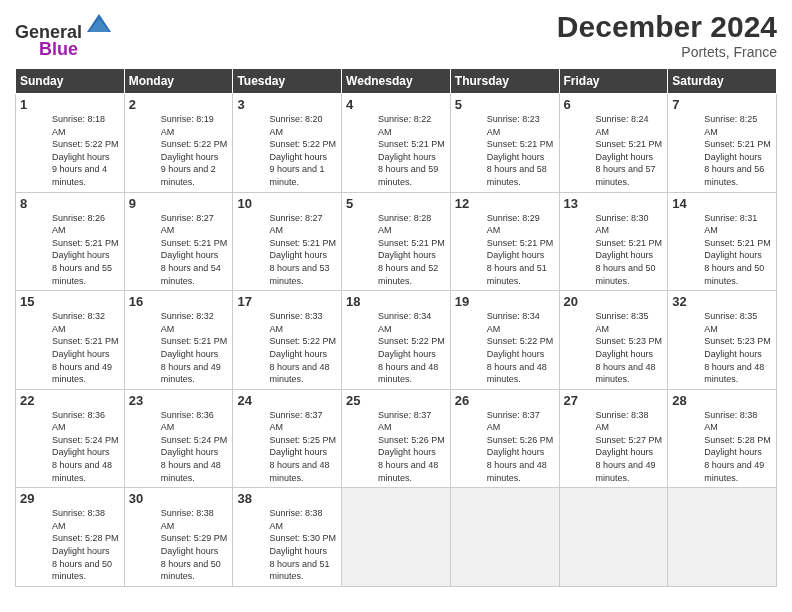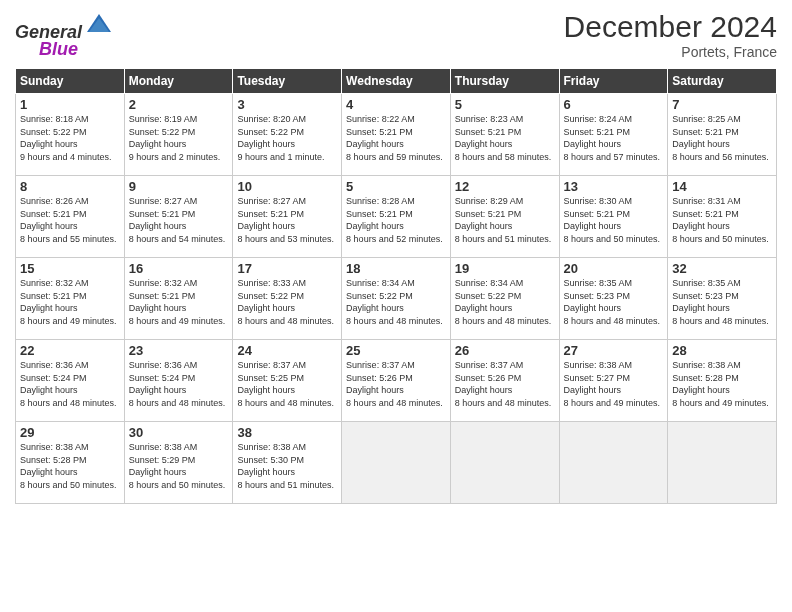--- a/index.html
+++ b/index.html
@@ -16,34 +16,33 @@
     }
     .header {
       display: flex;
       justify-content: space-between;
       align-items: flex-start;
       margin-bottom: 8px;
     }
     .logo {
       display: flex;
       align-items: center;
-      font-style: italic;
     }
     .logo-text {
       font-size: 18px;
       font-weight: bold;
       line-height: 1.1;
     }
     .logo-general { color: #333; }
     .title-block {
       text-align: right;
     }
     .month-title {
       font-size: 30px;
-      font-weight: normal;
+      font-weight: bold;
       color: #333;
     }
     .location {
       font-size: 14px;
       color: #555;
     }
     table {
       width: 100%;
       border-collapse: collapse;
       table-layout: fixed;
@@ -73,20 +72,21 @@
       font-size: 13px;
       font-weight: bold;
       color: #333;
       display: block;
       margin-bottom: 1px;
     }
     .day-info {
       font-size: 9px;
       line-height: 1.4;
       color: #333;
+      margin-left: 32px;
     }
   </style>
 </head>
 <body>
 
 <div class="container">
   <div class="header">
     <div class="logo">
       <div>
         <div style="display:flex;align-items:center;">

